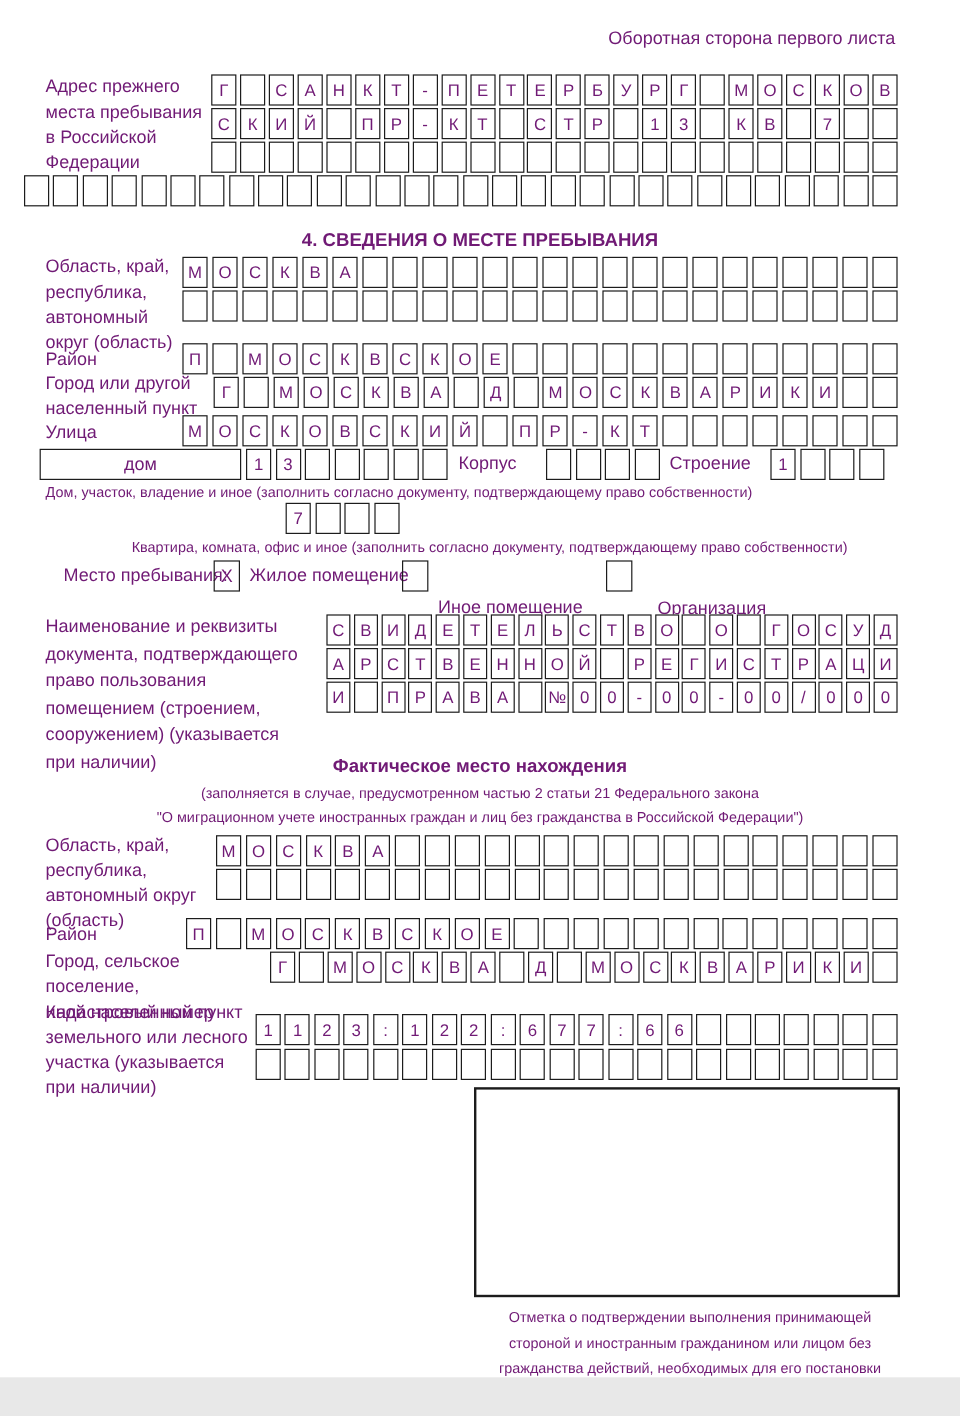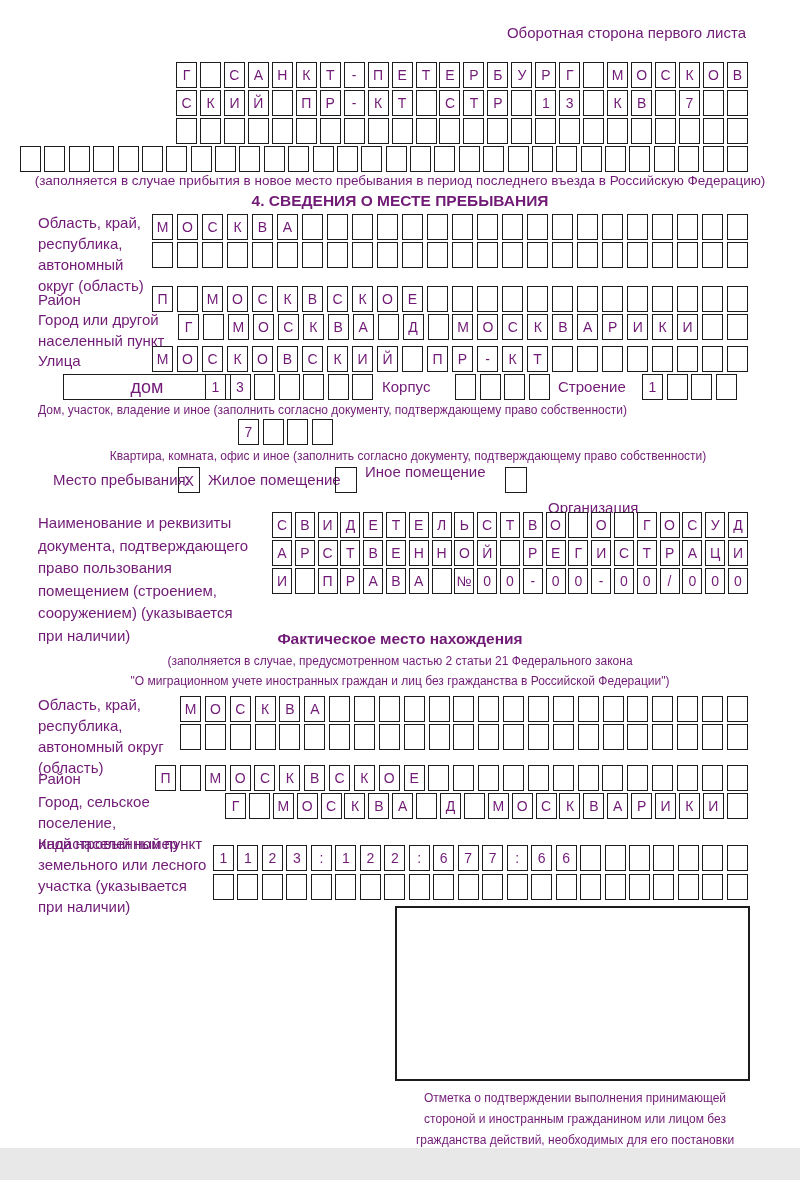--- a/index.html
+++ b/index.html
@@ -18,36 +18,40 @@
   .cells-row { display:flex; justify-content:space-between; height:26px; }
   .cell {
     box-sizing:border-box; flex:0 0 auto; width:21px; height:26px;
     border:1.6px solid #1c1c1c; background:#fff;
     display:flex; align-items:center; justify-content:center;
     font-size:14px; line-height:1;
   }
   .narrow .cell { width:20px; }
   .bigbox {
     box-sizing:border-box; border:1.8px solid #1c1c1c; height:26px;
-    display:flex; align-items:center; justify-content:center; font-size:18px;margin-left:30px;
+    display:flex; align-items:center; justify-content:center; font-size:15px;
   }
   .checkbox {
     box-sizing:border-box; width:22px; height:26px; border:1.6px solid #1c1c1c;
     display:flex; align-items:center; justify-content:center; font-size:15px;
   }
   .inline-label { font-size:15px; line-height:26px; white-space:nowrap; }
   .stamp-box { box-sizing:border-box; border:2px solid #1c1c1c; background:#fff; }
 </style>
 </head>
 <body>
 
 <div class="page">
 
   <div class="abs caption" style="top:24px; right:54px; font-size:15px;">Оборотная сторона первого листа</div>
 
+  <div class="abs label" style="left:38px; top:62px; width:150px;">Адрес прежнего
+места пребывания
+в Российской
+Федерации</div>
   <div class="abs cells-row" style="left:176px; top:62px;  width:572px;">
       <span class="cell">Г</span>
       <span class="cell"></span>
       <span class="cell">С</span>
       <span class="cell">А</span>
       <span class="cell">Н</span>
       <span class="cell">К</span>
       <span class="cell">Т</span>
       <span class="cell">-</span>
       <span class="cell">П</span>
@@ -144,21 +148,20 @@
       <span class="cell"></span>
       <span class="cell"></span>
       <span class="cell"></span>
       <span class="cell"></span>
       <span class="cell"></span>
       <span class="cell"></span>
       <span class="cell"></span>
       <span class="cell"></span>
       <span class="cell"></span>
     </div>
-  <div class="abs caption-sm center" style="left:0; top:173px; width:800px;">(заполняется в случае прибытия в новое место пребывания в период последнего въезда в Российскую Федерацию)</div>
 
   <div class="abs title" style="left:0; top:192px; width:800px;">4. СВЕДЕНИЯ О МЕСТЕ ПРЕБЫВАНИЯ</div>
 
   <div class="abs label" style="left:38px; top:212px; width:140px;">Область, край,
 республика,
 автономный
 округ (область)</div>
   <div class="abs cells-row" style="left:152px; top:214px; width:596px;">
       <span class="cell">М</span>
       <span class="cell">О</span>
@@ -327,21 +330,21 @@
       <span class="cell"></span>
       <span class="cell"></span>
       <span class="cell"></span>
     </div>
   <div class="abs caption" style="left:38px; top:449px; width:740px;text-align:center;">Квартира, комната, офис и иное (заполнить согласно документу, подтверждающему право собственности)</div>
 
   <div class="abs inline-label" style="left:38px; top:467px;margin-left:15px;">Место пребывания:</div>
   <div class="abs checkbox" style="left:178px; top:467px;">X</div>
   <div class="abs inline-label" style="left:208px; top:467px;">Жилое помещение</div>
   <div class="abs checkbox" style="left:335px; top:467px;"></div>
-  <div class="abs inline-label" style="left:365px; top:459px;">Иное помещение</div>
+  <div class="abs inline-label" style="left:365px; top:494px;">Иное помещение</div>
   <div class="abs checkbox" style="left:505px; top:467px;"></div>
   <div class="abs inline-label" style="left:548px; top:467px;margin-top:28px;">Организация</div>
 
   <div class="abs label" style="left:38px; top:512px; width:235px; line-height:22.5px;">Наименование и реквизиты
 документа, подтверждающего
 право пользования
 помещением (строением,
 сооружением) (указывается
 при наличии)</div>
   <div class="abs cells-row narrow" style="left:272px; top:512px; width:476px;">

